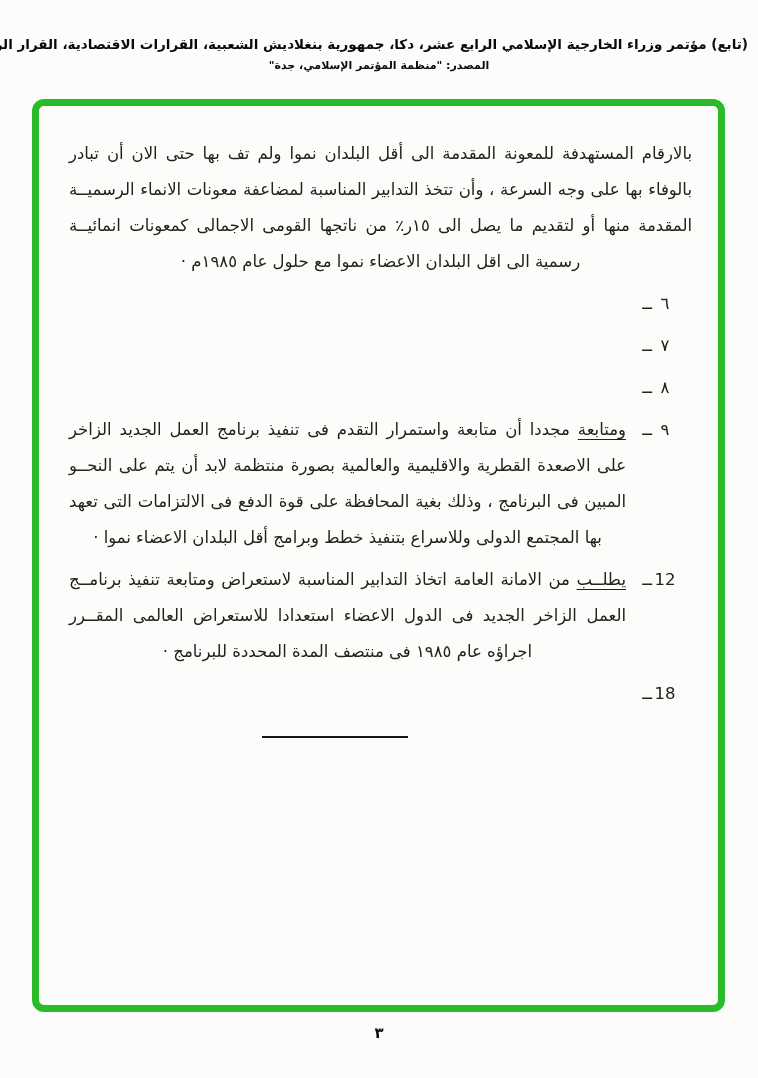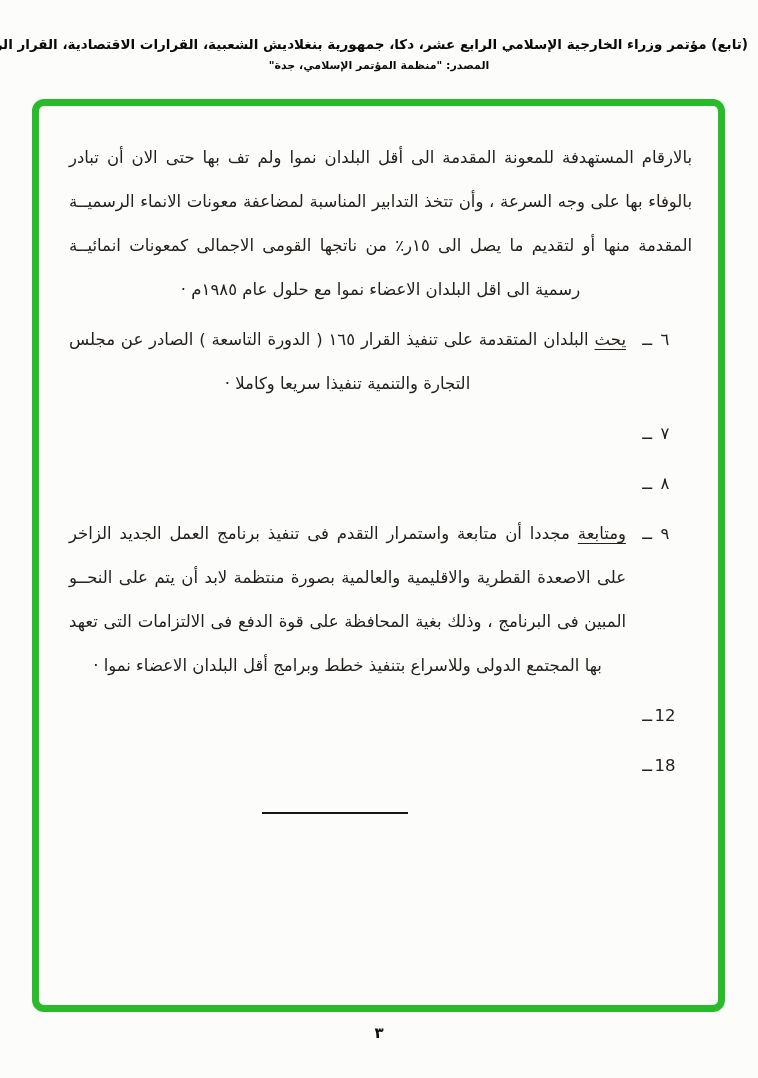--- a/index.html
+++ b/index.html
@@ -44,21 +44,21 @@
     background:transparent;
   }
   
   .content{
     position:absolute;
     left:0; top:0; right:0;
     padding:30px 26px 0 30px;
     direction:rtl;
     color:var(--ink);
     font-size:16.5px;
-    line-height:44px;
+    line-height:36px;
   }
   .intro{
     text-align:justify;
     text-align-last:center;
     margin-bottom:6px;
   }
   .item{
     display:flex;
     margin-top:6px;
     padding-right:14px;
@@ -111,21 +111,20 @@
 
 <div class="frame">
   <div class="content">
 
     <p class="intro">بالارقام المستهدفة للمعونة المقدمة الى أقل البلدان نموا ولم تف بها حتى الان أن تبادر بالوفاء بها على وجه السرعة ، وأن تتخذ التدابير المناسبة لمضاعفة معونات الانماء الرسميــة المقدمة منها أو لتقديم ما يصل الى ١٥ر٪ من ناتجها القومى الاجمالى كمعونات انمائيــة رسمية الى اقل البلدان الاعضاء نموا مع حلول عام ١٩٨٥م ·</p>
 
     <div id="resolution-list">
   <div class="item">
     <span class="item-num">٦</span>
     <span class="item-dash">ــ</span>
-    <p class="item-text"><span class="lead">يحث</span><span class="rest"> البلدان المتقدمة على تنفيذ القرار ١٦٥ ( الدورة التاسعة ) الصادر عن مجلس التجارة والتنمية تنفيذا سريعا وكاملا ·</span></p>
   </div>
 
   <div class="item">
     <span class="item-num">٧</span>
     <span class="item-dash">ــ</span>
   </div>
 
   <div class="item">
     <span class="item-num">٨</span>
     <span class="item-dash">ــ</span>
@@ -133,20 +132,21 @@
 
   <div class="item">
     <span class="item-num">٩</span>
     <span class="item-dash">ــ</span>
     <p class="item-text"><span class="lead">ومتابعة</span><span class="rest"> مجددا أن متابعة واستمرار التقدم فى تنفيذ برنامج العمل الجديد الزاخر على الاصعدة القطرية والاقليمية والعالمية بصورة منتظمة لابد أن يتم على النحــو المبين فى البرنامج ، وذلك بغية المحافظة على قوة الدفع فى الالتزامات التى تعهد بها المجتمع الدولى وللاسراع بتنفيذ خطط وبرامج أقل البلدان الاعضاء نموا ·</span></p>
   </div>
 
   <div class="item">
     <span class="item-num">12</span>
     <span class="item-dash">ــ</span>
+    <p class="item-text"><span class="lead">يطلــب</span><span class="rest"> من الامانة العامة اتخاذ التدابير المناسبة لاستعراض ومتابعة تنفيذ برنامــج العمل الزاخر الجديد فى الدول الاعضاء استعدادا للاستعراض العالمى المقــرر اجراؤه عام ١٩٨٥ فى منتصف المدة المحددة للبرنامج ·</span></p>
   </div>
 
   <div class="item">
     <span class="item-num">18</span>
     <span class="item-dash">ــ</span>
   </div>
 </div>
 
     <div class="end-divider"></div>
   </div>

